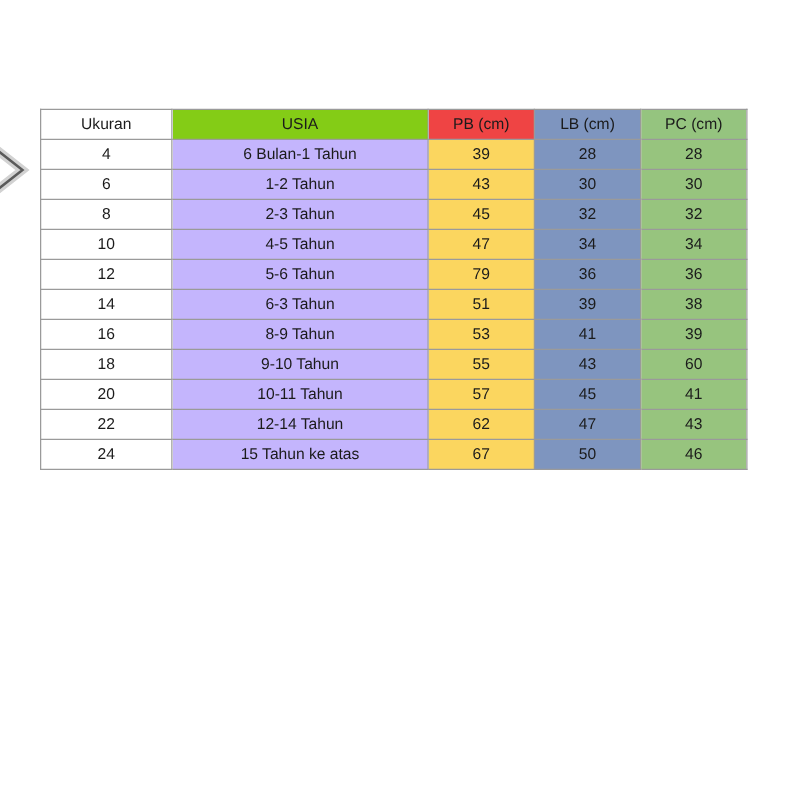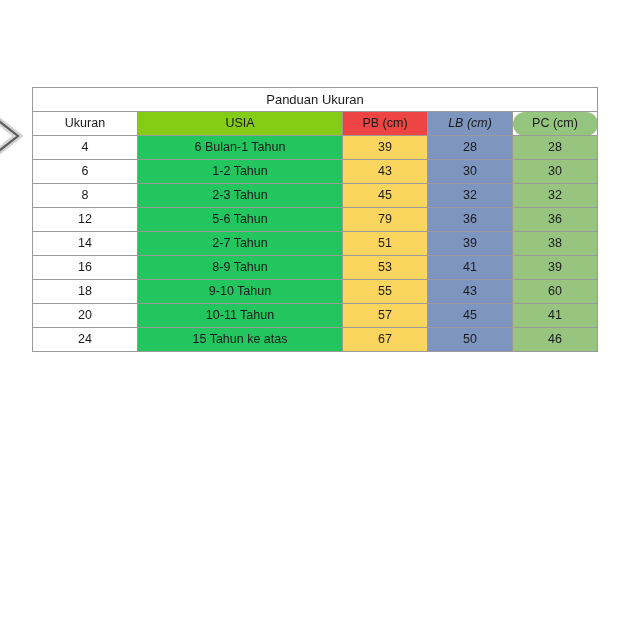--- a/index.html
+++ b/index.html
@@ -60,26 +60,26 @@
 
   
   .hdr {
     font-size: 12.5px;
     height: 25px;
     line-height: 25px;
   }
   .hdr-ukuran { background: #ffffff; margin-top: 32px; }
   .hdr-usia   { background: #84cc16; }
   .hdr-pb     { background: #ef4444; }
-  .hdr-lb     { background: #7e95bf; font-style: italic; }
-  .hdr-pc     { background: #95c47f; border-radius: 12px; }
+  .hdr-lb     { background: #7e95bf; }
+  .hdr-pc     { background: #95c47f; }
 
   
   .c-ukuran { background: #ffffff; width: 105px; }
-  .c-usia   { background: #22c55e; width: 205px; }
+  .c-usia   { background: #c4b5fd; width: 205px; }
   .c-pb     { background: #fbd65f; width: 85px; }
   .c-lb     { background: #7e95bf; width: 85px; }
   .c-pc     { background: #97c47e; width: 85px; }
 
   
   col.w-ukuran { width: 105px; }
   col.w-usia   { width: 205px; }
   col.w-pb     { width: 85px; }
   col.w-lb     { width: 85px; }
   col.w-pc     { width: 85px; }
@@ -94,23 +94,20 @@
 
 <table id="size-guide-table">
   <colgroup>
     <col class="w-ukuran">
       <col class="w-usia">
       <col class="w-pb">
       <col class="w-lb">
       <col class="w-pc">
   </colgroup>
   <tbody>
-    <tr>
-      <td class="title-cell" colspan="5">Panduan Ukuran</td>
-    </tr>
     <tr>
       <td class="hdr hdr-ukuran">Ukuran</td>
       <td class="hdr hdr-usia">USIA</td>
       <td class="hdr hdr-pb">PB (cm)</td>
       <td class="hdr hdr-lb">LB (cm)</td>
       <td class="hdr hdr-pc">PC (cm)</td>
     </tr>
   </tbody>
   <tbody id="table-body">
       <tr>
@@ -128,29 +125,36 @@
         <td class="c-pc">30</td>
       </tr>
       <tr>
         <td class="c-ukuran">8</td>
         <td class="c-usia">2-3 Tahun</td>
         <td class="c-pb">45</td>
         <td class="c-lb">32</td>
         <td class="c-pc">32</td>
       </tr>
       <tr>
+        <td class="c-ukuran">10</td>
+        <td class="c-usia">4-5 Tahun</td>
+        <td class="c-pb">47</td>
+        <td class="c-lb">34</td>
+        <td class="c-pc">34</td>
+      </tr>
+      <tr>
         <td class="c-ukuran">12</td>
         <td class="c-usia">5-6 Tahun</td>
         <td class="c-pb">79</td>
         <td class="c-lb">36</td>
         <td class="c-pc">36</td>
       </tr>
       <tr>
         <td class="c-ukuran">14</td>
-        <td class="c-usia">2-7 Tahun</td>
+        <td class="c-usia">6-3 Tahun</td>
         <td class="c-pb">51</td>
         <td class="c-lb">39</td>
         <td class="c-pc">38</td>
       </tr>
       <tr>
         <td class="c-ukuran">16</td>
         <td class="c-usia">8-9 Tahun</td>
         <td class="c-pb">53</td>
         <td class="c-lb">41</td>
         <td class="c-pc">39</td>
@@ -163,20 +167,27 @@
         <td class="c-pc">60</td>
       </tr>
       <tr>
         <td class="c-ukuran">20</td>
         <td class="c-usia">10-11 Tahun</td>
         <td class="c-pb">57</td>
         <td class="c-lb">45</td>
         <td class="c-pc">41</td>
       </tr>
       <tr>
+        <td class="c-ukuran">22</td>
+        <td class="c-usia">12-14 Tahun</td>
+        <td class="c-pb">62</td>
+        <td class="c-lb">47</td>
+        <td class="c-pc">43</td>
+      </tr>
+      <tr>
         <td class="c-ukuran">24</td>
         <td class="c-usia">15 Tahun ke atas</td>
         <td class="c-pb">67</td>
         <td class="c-lb">50</td>
         <td class="c-pc">46</td>
       </tr>
     </tbody>
 </table>
 
 </body></html>

